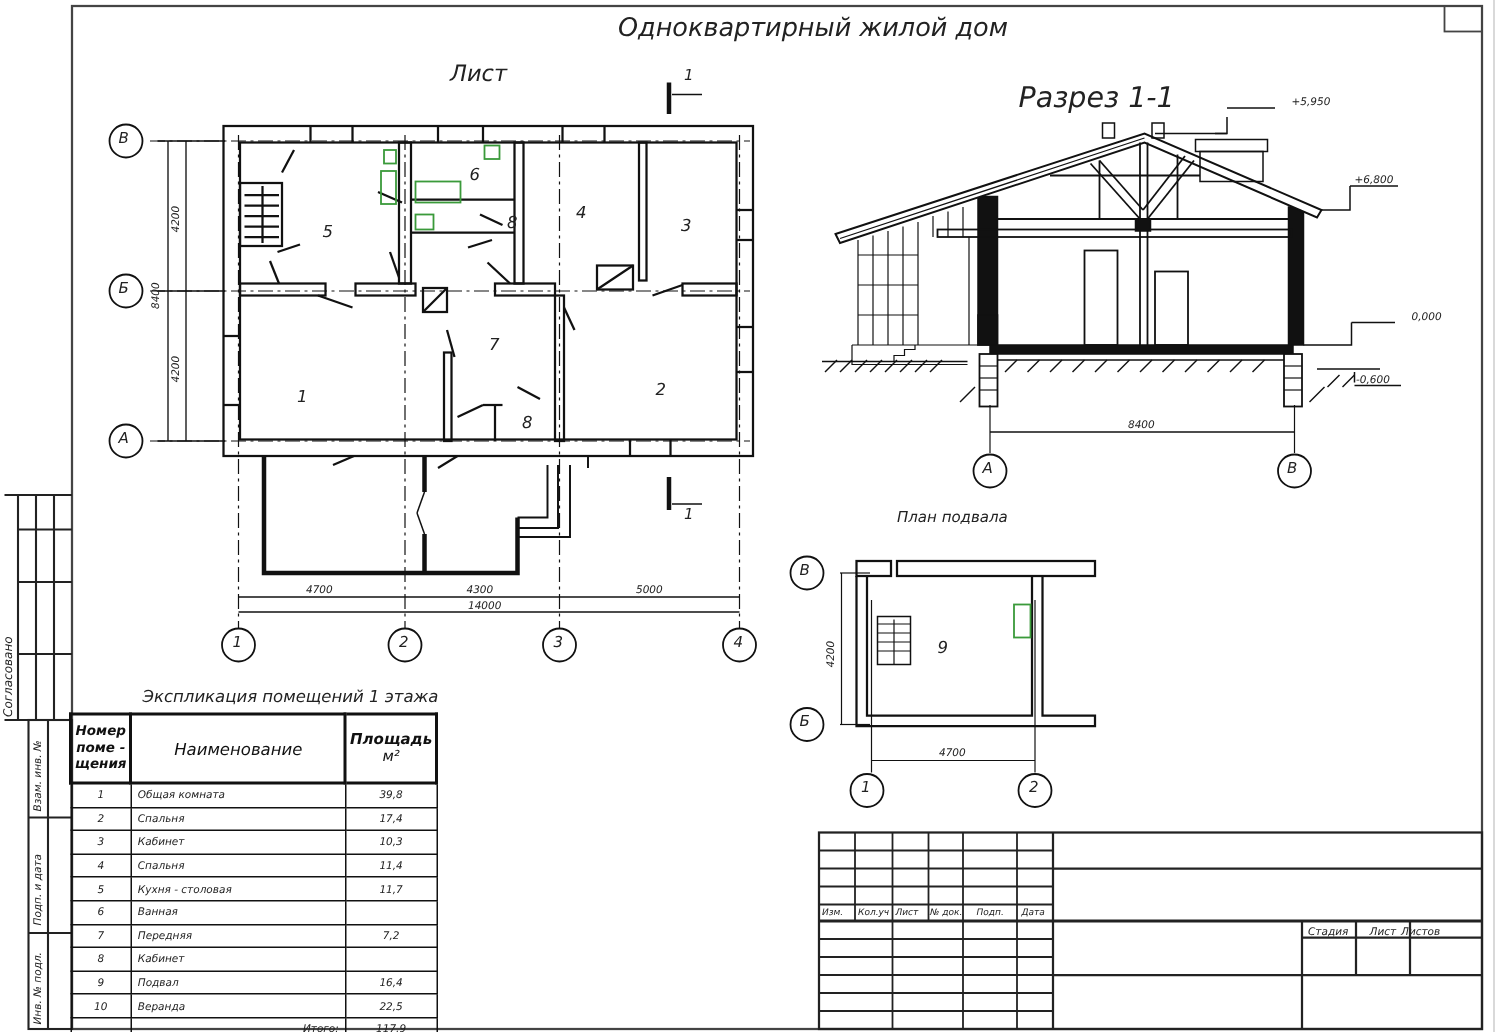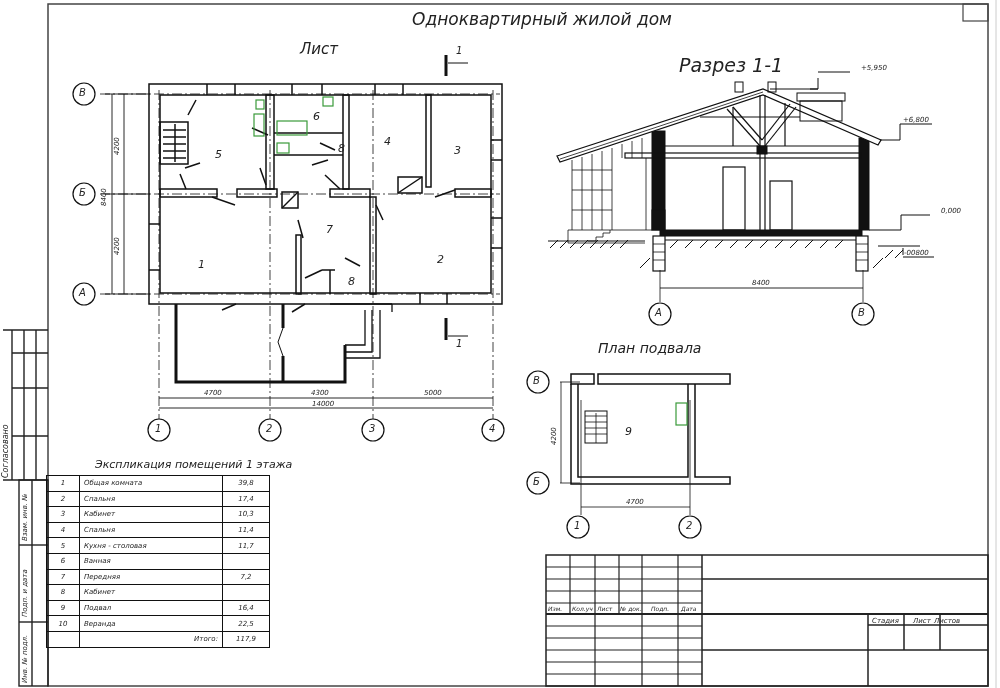--- a/index.html
+++ b/index.html
@@ -371,42 +371,47 @@
 <div class="lbl" style="left:215px;top:148px;font-size:11px;">5</div>
 <div class="lbl" style="left:313px;top:110px;font-size:11px;">6</div>
 <div class="lbl" style="left:326px;top:223px;font-size:11px;">7</div>
 <div class="lbl" style="left:338px;top:142px;font-size:11px;">8</div>
 <div class="lbl" style="left:348px;top:275px;font-size:11px;">8</div>
 
 <div class="lbl" style="left:679px;top:54px;font-size:19px;">Разрез 1-1</div>
 <div class="lbl" style="left:818px;top:64px;font-size:7px;margin-left:43px;">+5,950</div>
 <div class="lbl" style="left:903px;top:116px;font-size:7px;">+6,800</div>
 <div class="lbl" style="left:904px;top:207px;font-size:7px;padding-left:37px;">0,000</div>
-<div class="lbl" style="left:904px;top:249px;font-size:7px;">-00800</div>
+<div class="lbl" style="left:904px;top:249px;font-size:7px;">-0,600</div>
 <div class="lbl" style="left:752px;top:279px;font-size:7px;">8400</div>
 <div class="lbl" style="left:655px;top:307px;font-size:10px;">А</div>
 <div class="lbl" style="left:858px;top:307px;font-size:10px;">В</div>
 
-<div class="lbl" style="left:598px;top:340px;font-size:14px;">План подвала</div>
+<div class="lbl" style="left:598px;top:340px;font-size:10px;">План подвала</div>
 <div class="lbl" style="left:533px;top:375px;font-size:10px;">В</div>
 <div class="lbl" style="left:533px;top:476px;font-size:10px;">Б</div>
 <div class="lbl" style="left:574px;top:520px;font-size:10px;">1</div>
 <div class="lbl" style="left:686px;top:520px;font-size:10px;">2</div>
 <div class="lbl vert" style="left:550px;top:445px;font-size:7px;">4200</div>
 <div class="lbl" style="left:626px;top:498px;font-size:7px;">4700</div>
 <div class="lbl" style="left:625px;top:425px;font-size:11px;">9</div>
 
 <div class="lbl vert" style="left:1px;top:478px;font-size:8px;">Согласовано</div>
 <div class="lbl vert" style="left:21px;top:541px;font-size:7px;">Взам. инв. №</div>
 <div class="lbl vert" style="left:21px;top:617px;font-size:7px;">Подп. и дата</div>
 <div class="lbl vert" style="left:21px;top:683px;font-size:7px;">Инв. № подл.</div>
 
 <div class="lbl" style="left:95px;top:458px;font-size:11px;">Экспликация помещений 1 этажа</div>
 <table class="expl">
   <tbody>
+      <tr style="height:46px;">
+    <th style="width:26px;font-size:9px;line-height:11px;">Номер поме - щения</th>
+    <th style="font-weight:normal;font-size:11px;">Наименование</th>
+    <th style="width:40px;"><span>Площадь</span><br><span style="font-weight:normal;">м²</span></th>
+  </tr>
   <tr>
         <td class="num">1</td>
         <td class="name">Общая комната</td>
         <td class="area">39,8</td>
       </tr>
   <tr>
         <td class="num">2</td>
         <td class="name">Спальня</td>
         <td class="area">17,4</td>
       </tr>

